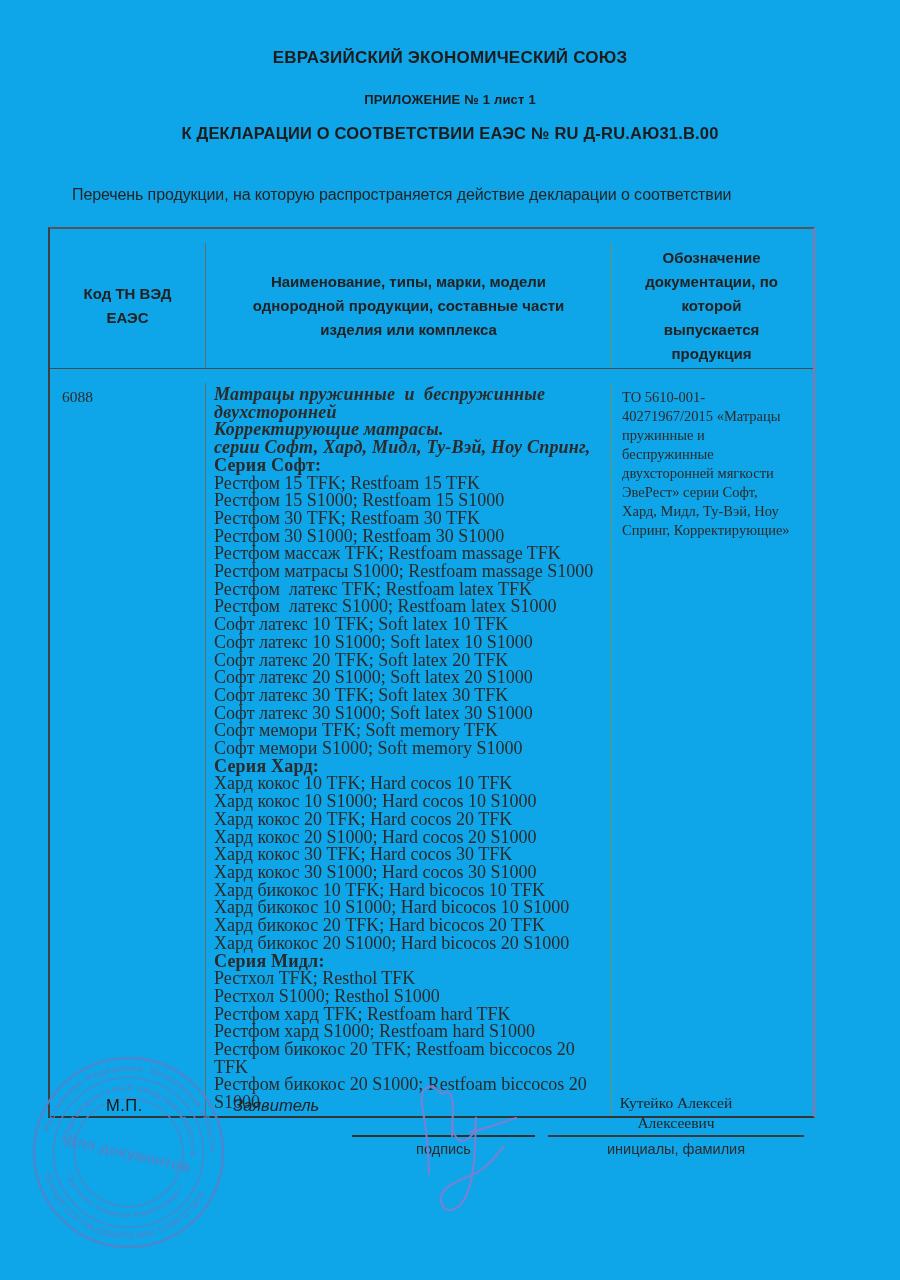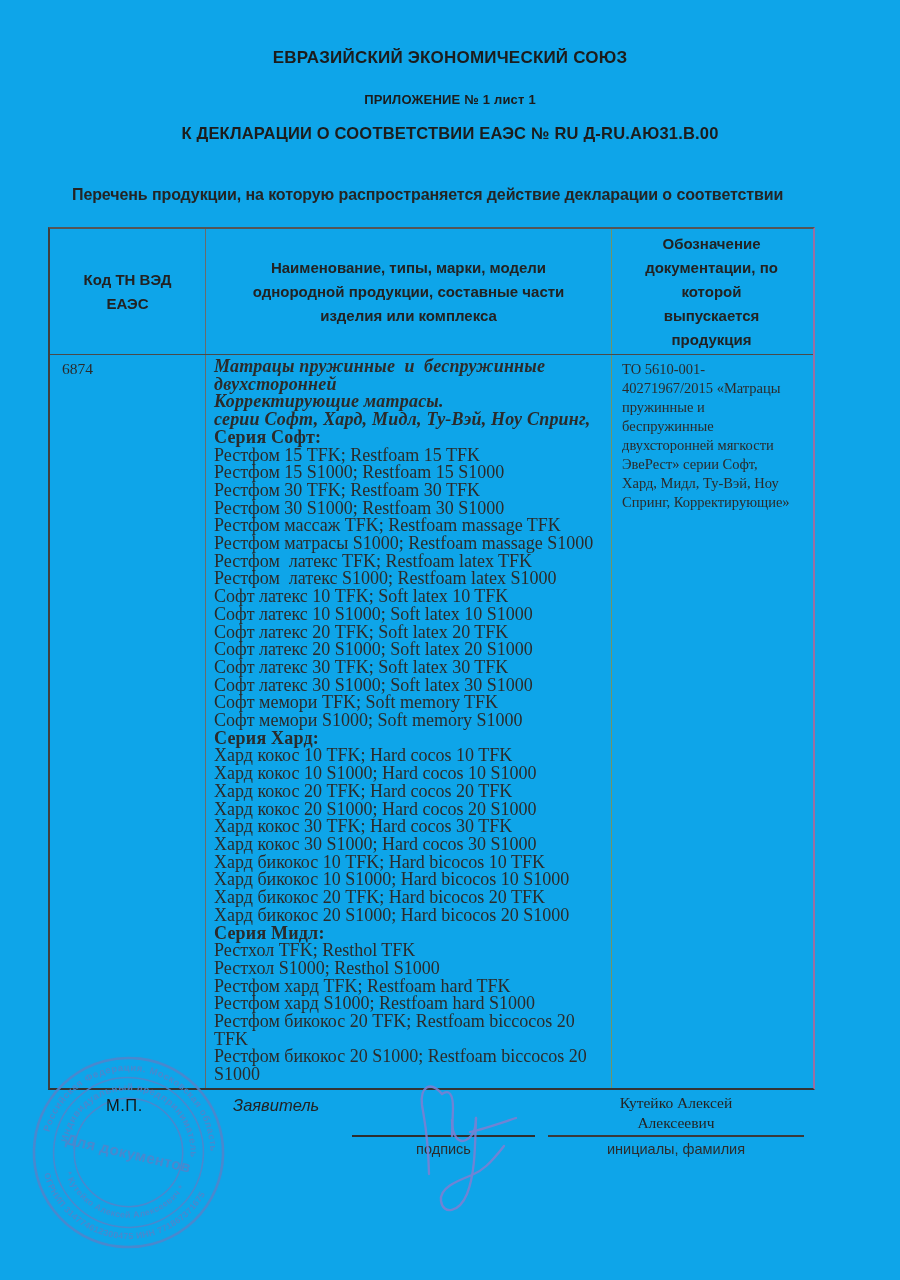--- a/index.html
+++ b/index.html
@@ -27,39 +27,39 @@
   .title{
     position:absolute;left:0;width:900px;
     text-align:center;font-weight:bold;
     font-size:17px;letter-spacing:.2px;color:#1c1c1c;
   }
   .title-union{top:48px;}
   .title-appendix{top:92px;font-size:13px;text-align:center;}
   .title-declaration{top:124px;font-size:16.5px;}
   .intro{
     position:absolute;left:72px;top:186px;width:780px;
-    font-size:16px;color:#242424;letter-spacing:-.1px;font-weight:bold;
+    font-size:16px;color:#242424;letter-spacing:-.1px;
   }
   
   .tbl{
     position:absolute;left:48px;top:227px;width:767px;
     border-top:2px solid #555;
     border-left:2px solid var(--border-dark);
     border-bottom:2.5px solid #343434;
     border-right:2px solid var(--border-purple);
     box-sizing:border-box;
   }
   .tr{display:grid;grid-template-columns:156px 406px 199px;}
   .thead .td{
     height:125px;
     display:flex;align-items:center;justify-content:center;
     text-align:center;font-weight:bold;font-size:15px;line-height:24px;
     color:#222;
   }
-  .td{box-sizing:border-box;}
+  .td{box-sizing:border-box;margin-top:14px;}
   .td.c1{border-right:1.5px solid var(--border-gray);}
   .td.c2{border-right:1.5px solid var(--border-green);}
   .thead .tr{border-bottom:1.5px solid #4a4a4a;}
   .thead .c1{padding:0 26px;}
   .thead .c2{padding:0 26px;}
   .thead .c3{padding:0 26px;}
   .tbody .td{
     font-family:"Liberation Serif",serif;
     color:var(--text-serif);
     min-height:697px;
@@ -130,21 +130,21 @@
   <div class="tbl">
     <div class="thead">
       <div class="tr">
         <div class="td c1">Код ТН ВЭД ЕАЭС</div>
         <div class="td c2">Наименование, типы, марки, модели однородной продукции, составные части изделия или комплекса</div>
         <div class="td c3">Обозначение документации, по которой выпускается продукция</div>
       </div>
     </div>
     <div class="tbody">
       <div class="tr">
-        <div class="td c1">6874</div>
+        <div class="td c1">6088</div>
         <div class="td c2">
             <div class="pl bold-italic">Матрацы пружинные  и  беспружинные двухсторонней</div>
             <div class="pl bold-italic">Корректирующие матрасы.</div>
             <div class="pl bold-italic">серии Софт, Хард, Мидл, Ту-Вэй, Ноу Спринг,</div>
             <div class="pl bold">Серия Софт:</div>
             <div class="pl">Рестфом 15 TFK; Restfoam 15 TFK</div>
             <div class="pl">Рестфом 15 S1000; Restfoam 15 S1000</div>
             <div class="pl">Рестфом 30 TFK; Restfoam 30 TFK</div>
             <div class="pl">Рестфом 30 S1000; Restfoam 30 S1000</div>
             <div class="pl">Рестфом массаж TFK; Restfoam massage TFK</div>

